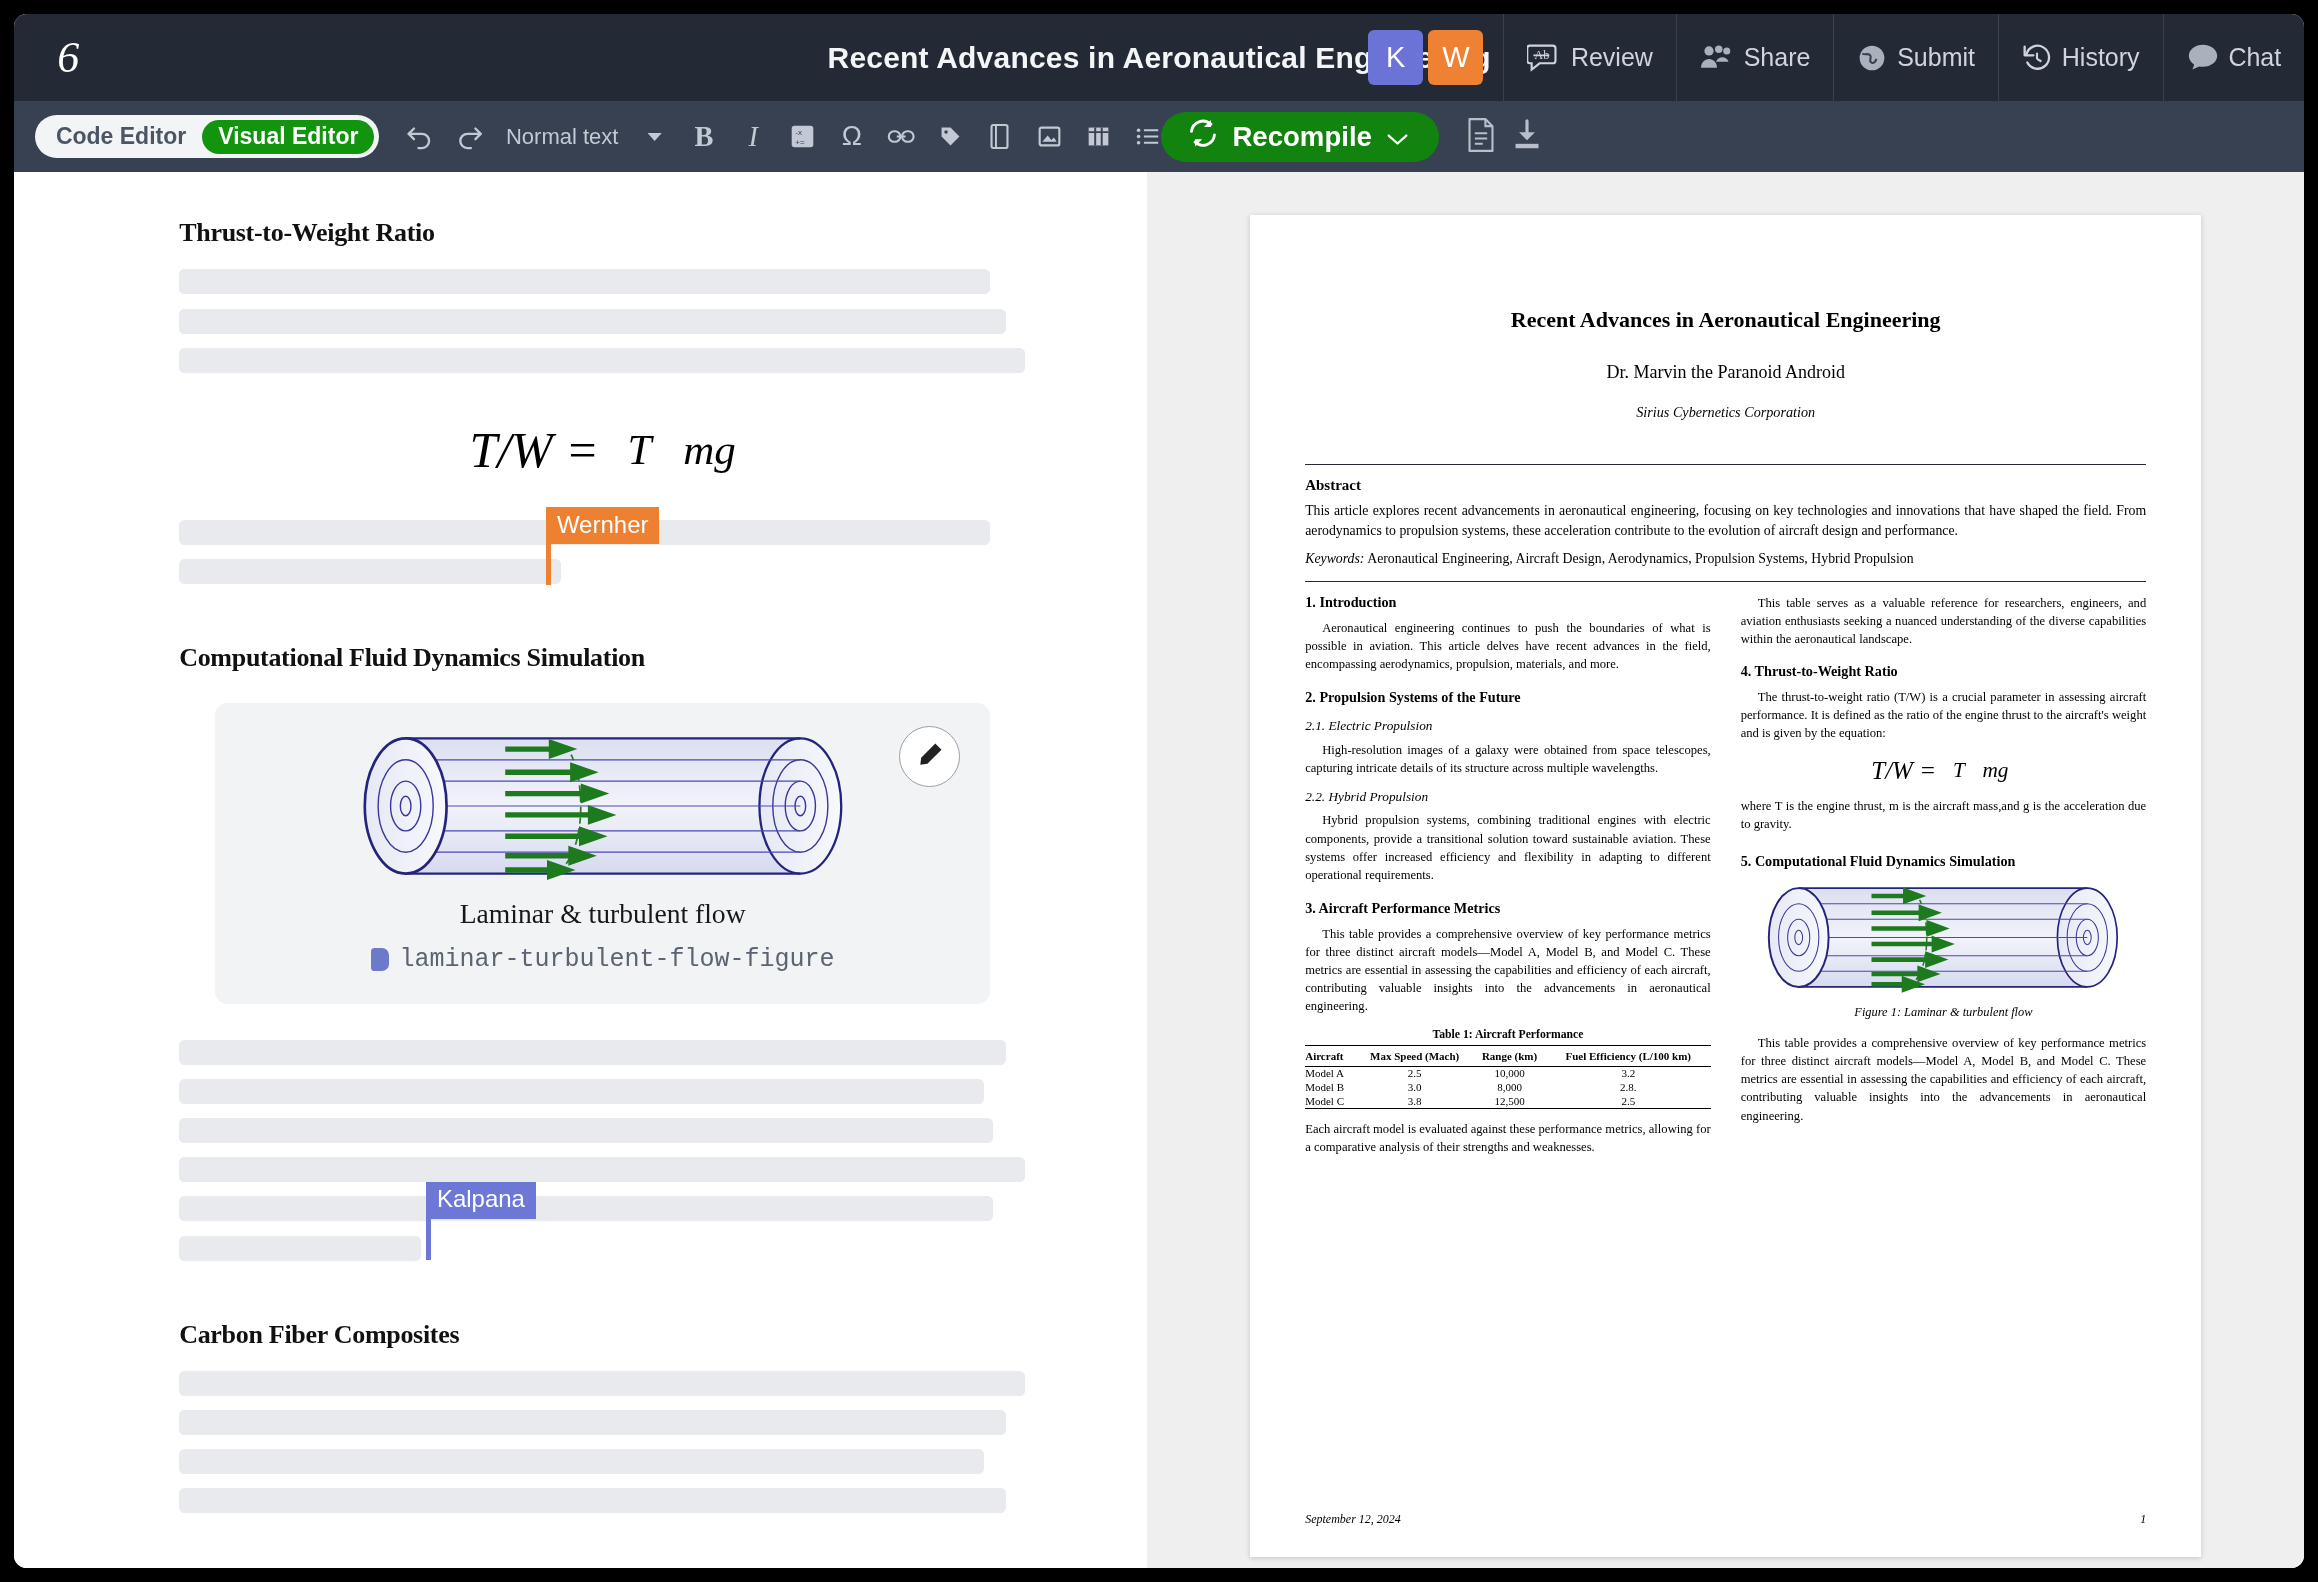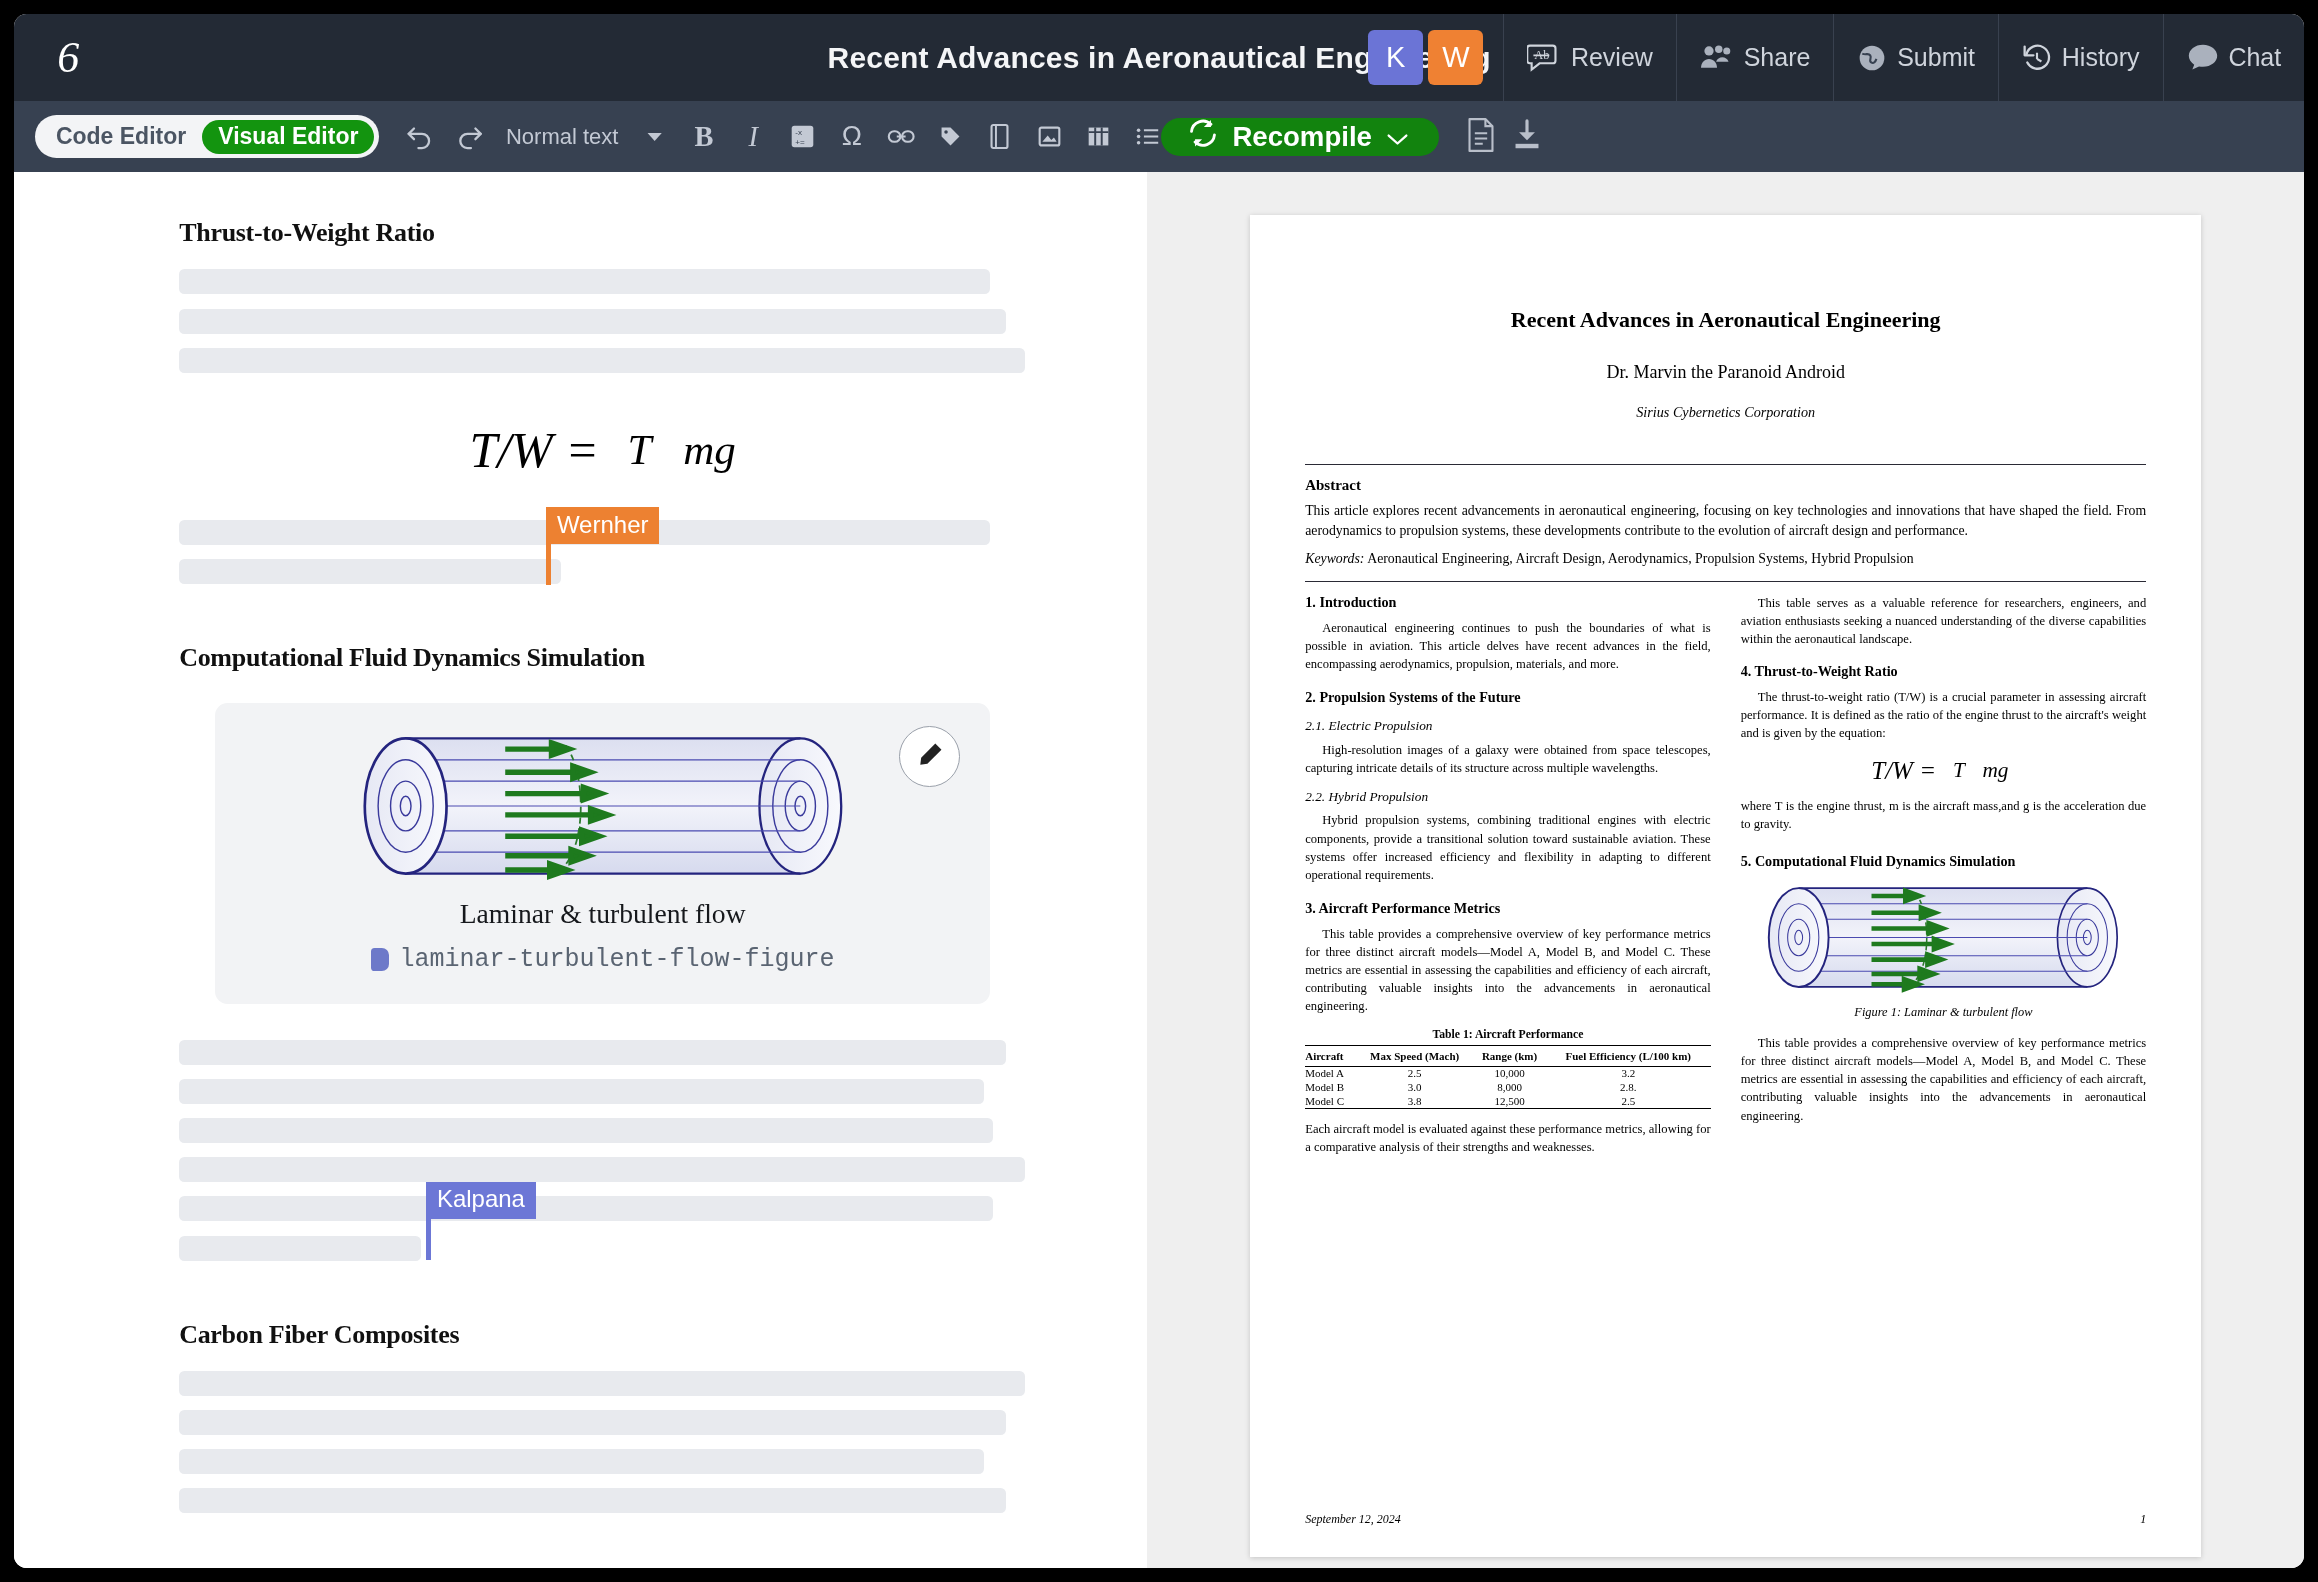--- a/index.html
+++ b/index.html
@@ -59,21 +59,21 @@
   .tools{display:flex;align-items:center;gap:5.3px;margin-left:19.6px;}
   .tbtn{
     width:44px;height:44px;display:flex;align-items:center;justify-content:center;
     color:#c3c9d4;font-size:24px;cursor:pointer;border-radius:5.3px;
   }
   .tbtn.wide{width:auto;padding:0 9px;font-size:22px;}
   .recompile-wrap{
     position:absolute;left:1147px;top:0;height:71px;display:flex;align-items:center;gap:5.3px;
   }
   .recompile{
-    background:#12830e;color:#fff;border-radius:36px;height:38px;
+    background:#12830e;color:#fff;border-radius:36px;height:50px;
     display:flex;align-items:center;gap:14.2px;padding:0 30px 0 27px;
     font-size:27.6px;font-weight:700;cursor:pointer;
   }
   .rec-extra{display:flex;align-items:center;gap:16px;margin-left:21.3px;}
   
   .split{flex:1;display:flex;min-height:0;}
   .editor{
     width:1133px;flex:0 0 1133px;background:#fff;position:relative;
     overflow:hidden;padding:0 0 0 0;
   }
@@ -490,21 +490,21 @@
 
     <div class="preview">
       <div class="page">
 
         <div class="p-title">Recent Advances in Aeronautical Engineering</div>
         <div class="p-author">Dr. Marvin the Paranoid Android</div>
         <div class="p-affil">Sirius Cybernetics Corporation</div>
 
         <div class="rule"></div>
         <div class="abs-h">Abstract</div>
-        <div class="abs-b">This article explores recent advancements in aeronautical engineering, focusing on key technologies and innovations that have shaped the field. From aerodynamics to propulsion systems, these developments contribute to the evolution of aircraft design and performance.</div>
+        <div class="abs-b">This article explores recent advancements in aeronautical engineering, focusing on key technologies and innovations that have shaped the field. From aerodynamics to propulsion systems, these acceleration contribute to the evolution of aircraft design and performance.</div>
         <div class="kw">
           <i>Keywords:</i>
           <span>Aeronautical Engineering, Aircraft Design, Aerodynamics, Propulsion Systems, Hybrid Propulsion</span>
         </div>
         <div class="rule thin"></div>
 
         <div class="cols">
 
           <div class="col">
             <div class="h-sec">1. Introduction</div>

